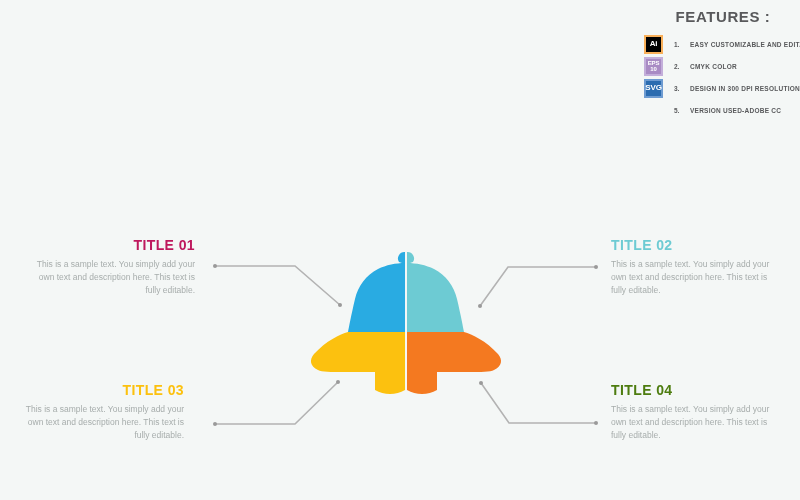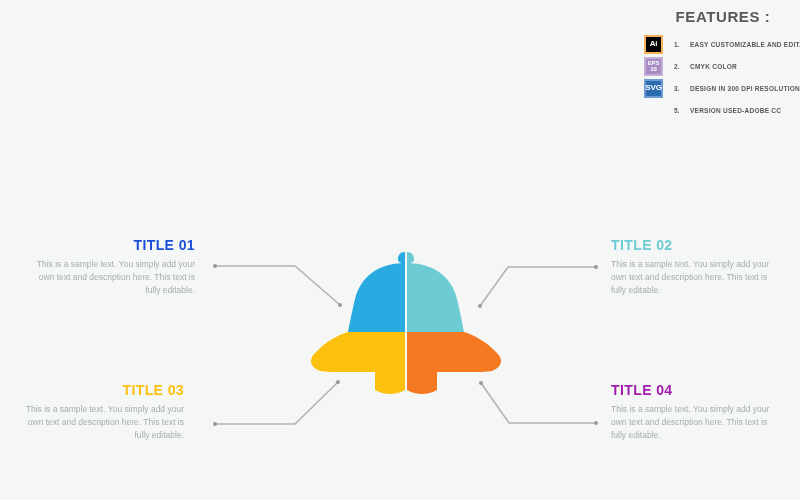--- a/index.html
+++ b/index.html
@@ -231,32 +231,32 @@
 
 
     <div class="feature-row">
       <div class="feature-badge" style="background:transparent; border:none;"></div>
       <div class="feature-num">5.</div>
       <div class="feature-label">VERSION USED-ADOBE CC</div>
     </div>
   </div>
 
   <div class="block left" id="block-01">
-    <div class="b-title" style="color:#1d4ed8">TITLE 01</div>
+    <div class="b-title" style="color:#be185d">TITLE 01</div>
     <div class="b-body">This is a sample text. You simply add your own text and description here. This text is fully editable.</div>
   </div>
 
   <div class="block left" id="block-03">
     <div class="b-title" style="color:#FCC10F">TITLE 03</div>
     <div class="b-body">This is a sample text. You simply add your own text and description here. This text is fully editable.</div>
   </div>
 
   <div class="block right" id="block-02">
     <div class="b-title" style="color:#6DCBD3">TITLE 02</div>
     <div class="b-body">This is a sample text. You simply add your own text and description here. This text is fully editable.</div>
   </div>
 
   <div class="block right" id="block-04">
-    <div class="b-title" style="color:#a21caf">TITLE 04</div>
+    <div class="b-title" style="color:#4d7c0f">TITLE 04</div>
     <div class="b-body">This is a sample text. You simply add your own text and description here. This text is fully editable.</div>
   </div>
 
 </div>
 
 </body></html>

